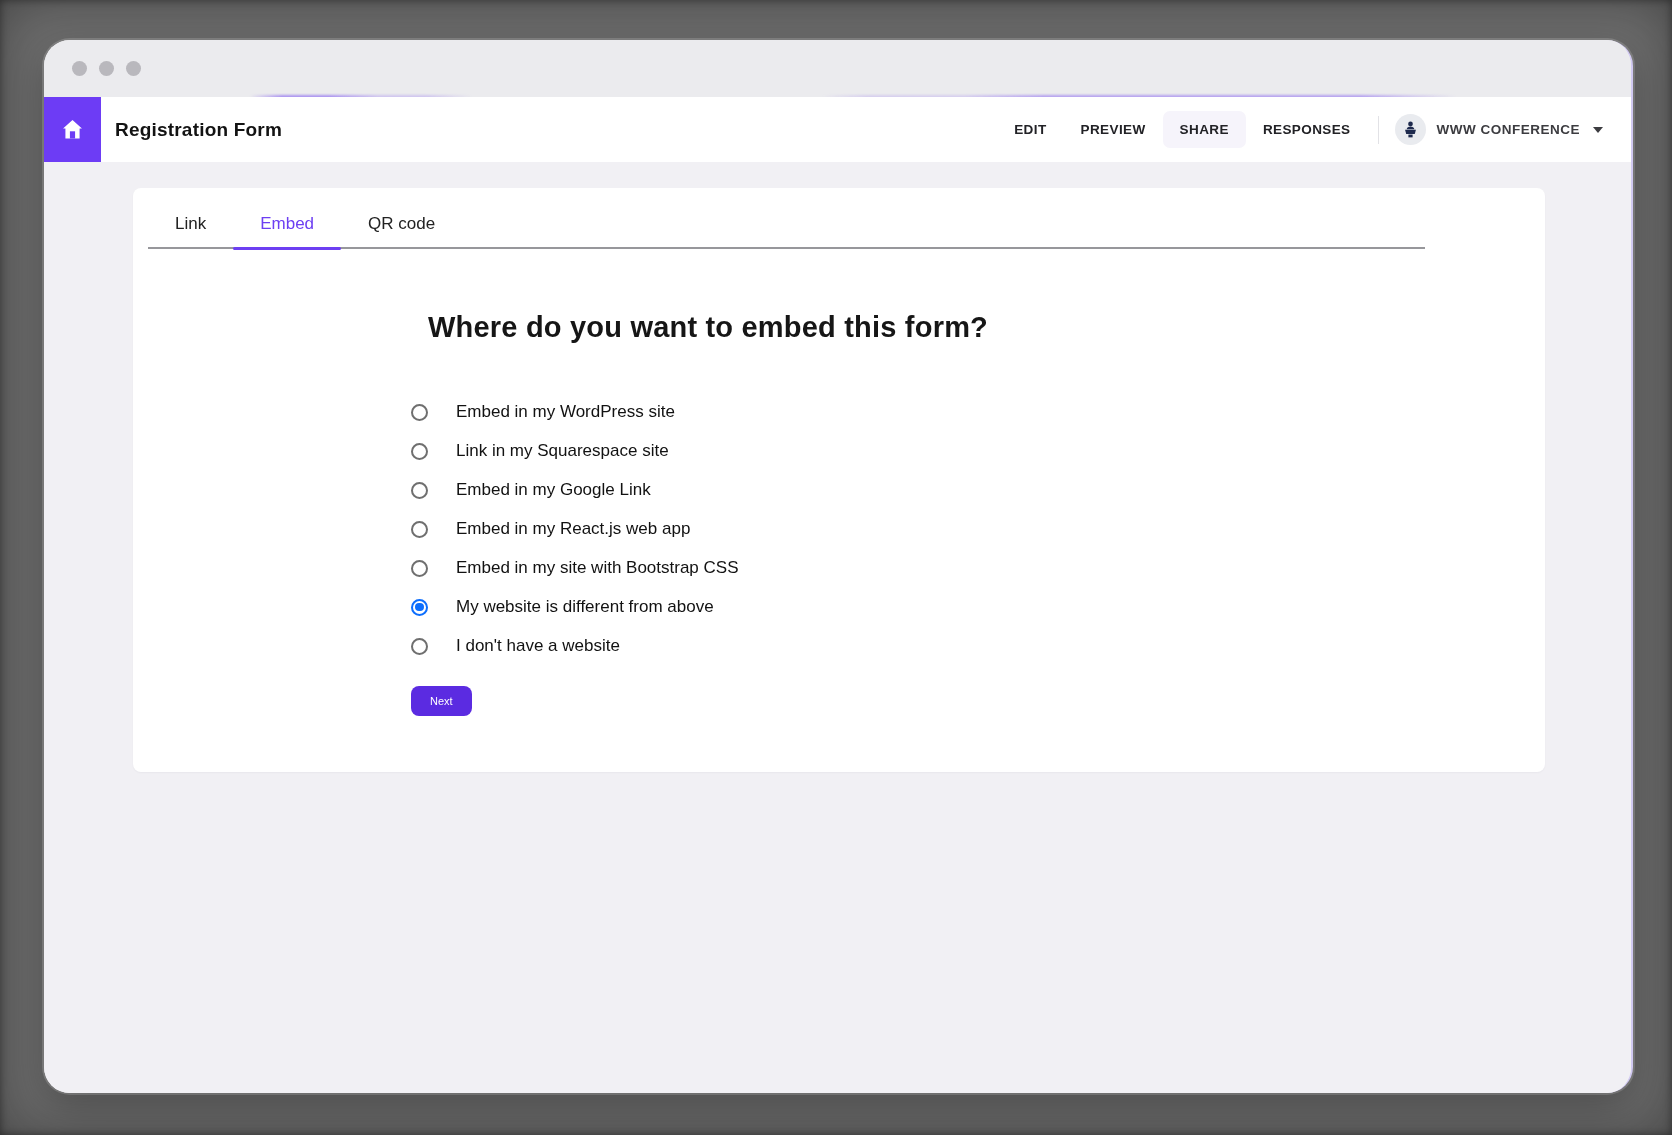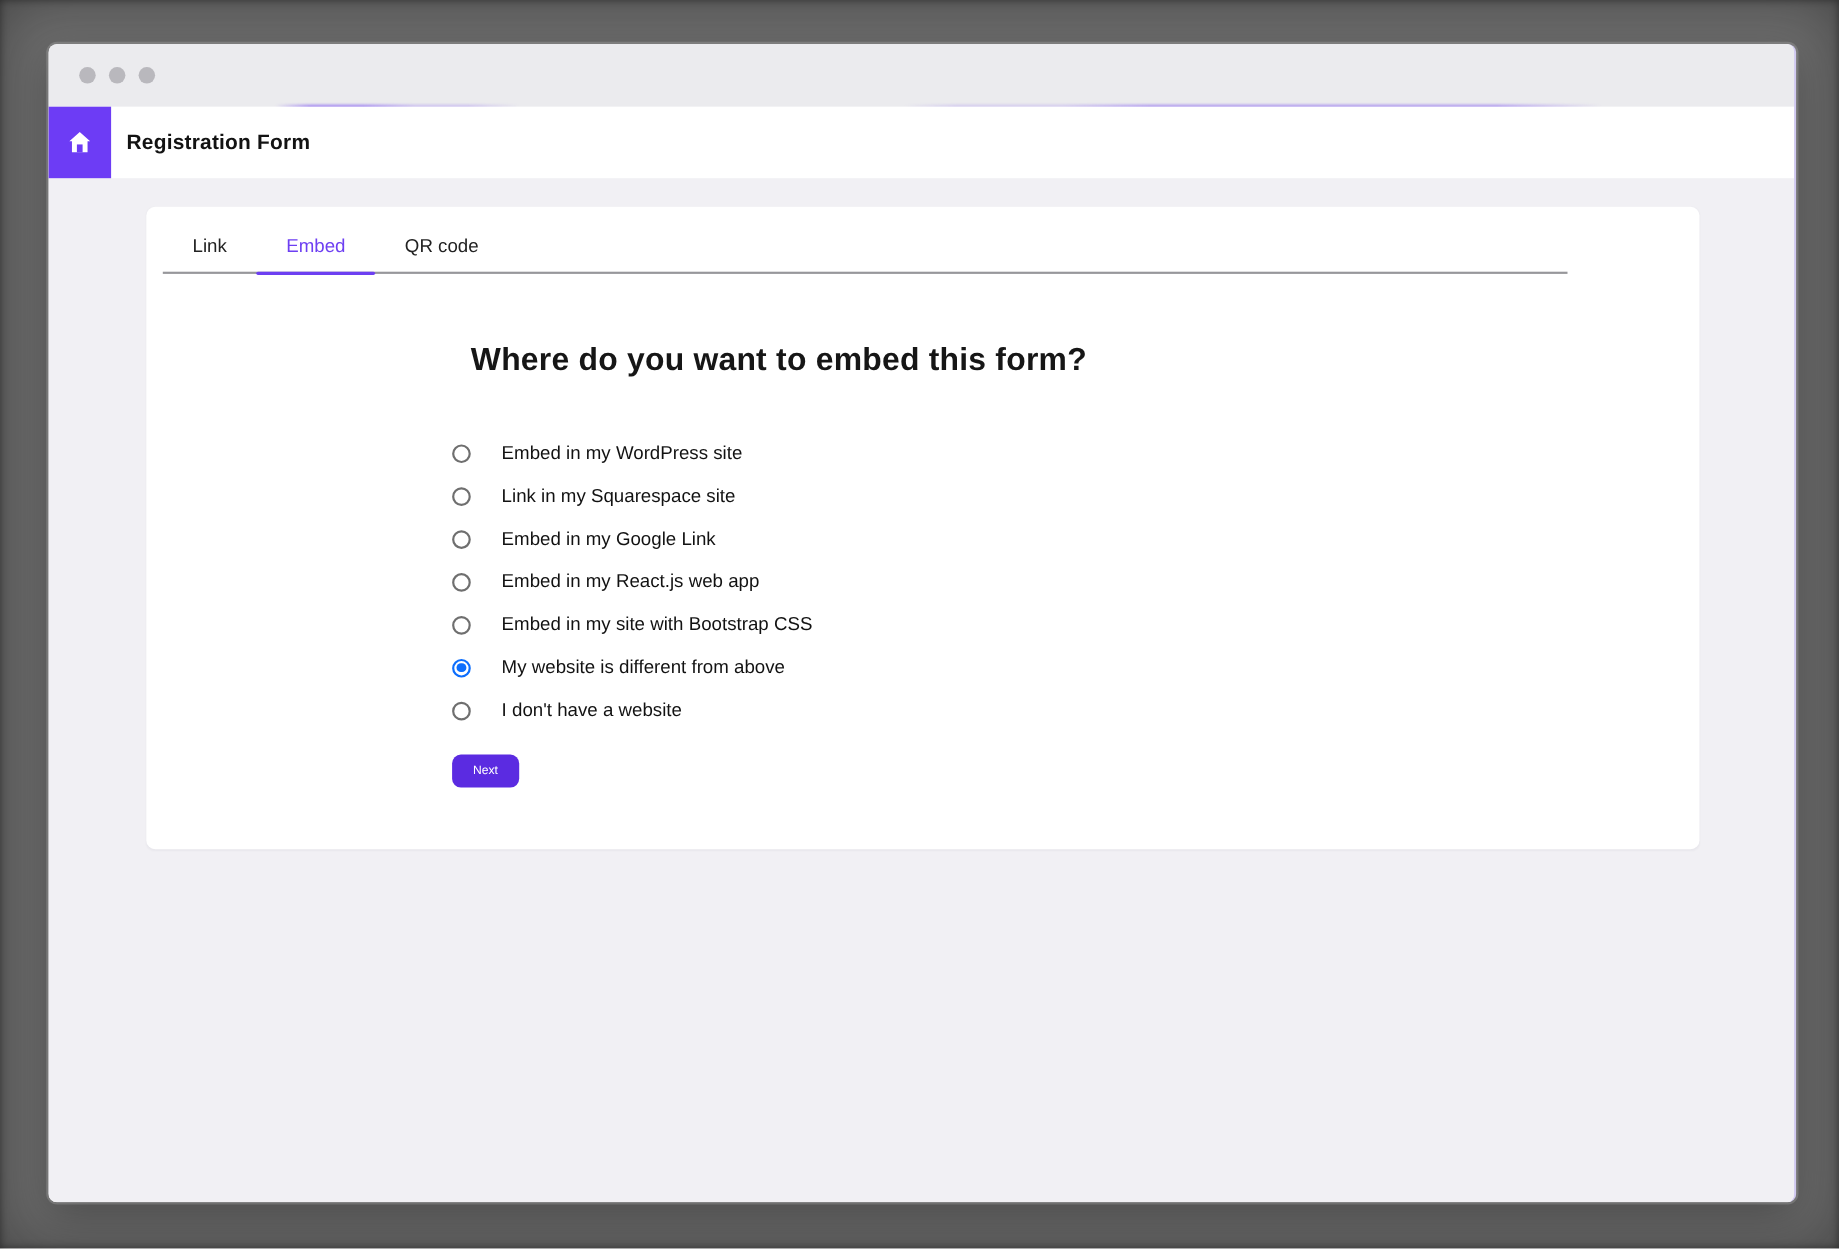--- a/index.html
+++ b/index.html
@@ -6,21 +6,21 @@
   html,body { width:1672px; height:1135px; overflow:hidden; font-family:"Liberation Sans", sans-serif; }
 
   .backdrop {
     position:relative; width:1672px; height:1135px;
     background:#6f6f6f;
     box-shadow: inset 0 0 60px rgba(0,0,0,.38), inset 0 0 8px rgba(0,0,0,.45);
   }
 
   .window {
     position:absolute; left:44px; top:40px; width:1589px; height:1053px;
-    border-radius:8px; background:#f1f0f4; overflow:hidden;
+    border-radius:26px; background:#f1f0f4; overflow:hidden;
     box-shadow: 0 0 0 2px rgba(255,255,255,.16), 0 14px 38px rgba(0,0,0,.28);
     border-right:2px solid rgba(150,130,235,.35);
   }
 
   
   .chrome {
     position:relative; height:57px; background:#ebebee;
     display:flex; align-items:center; padding-left:28px; gap:12px;
   }
   .chrome .dot { width:15px; height:15px; border-radius:50%; background:#b9b8bd; }
@@ -121,20 +121,41 @@
 
     <div class="appbar">
       <div class="home-btn">
         <svg width="27" height="27" viewBox="0 0 24 24">
           <path d="M12 3.6 3.6 11h2.1v9h12.6v-9h2.1z" fill="#ffffff"></path>
           <rect x="9.7" y="13.6" width="4.6" height="6.4" fill="#6d3cf5"></rect>
         </svg>
       </div>
       <div class="app-title">Registration Form</div>
 
+      <div class="nav">
+        <div class="nav-item">EDIT</div>
+        <div class="nav-item">PREVIEW</div>
+        <div class="nav-item active">SHARE</div>
+        <div class="nav-item">RESPONSES</div>
+
+        <div class="nav-divider"></div>
+
+        <div class="workspace">
+          <span class="ws-avatar">
+            <svg width="21" height="21" viewBox="0 0 24 24" fill="#1e2a4d">
+              <circle cx="12" cy="5.6" r="2.7"></circle>
+              <path d="M12 8.6c-2.4 0-4 1.2-4.4 3h8.8c-.4-1.8-2-3-4.4-3z"></path>
+              <path d="M5.8 12.4h12.4l-1.3 4.8H7.1z"></path>
+              <rect x="9.6" y="17.8" width="4.8" height="3.2"></rect>
+            </svg>
+          </span>
+          <span class="ws-name">WWW CONFERENCE</span>
+          <span class="ws-caret"></span>
+        </div>
+      </div>
     </div>
 
     <div class="content">
       <div class="card">
 
         <div class="tabs">
           <div class="tab">Link</div>
           <div class="tab active">Embed</div>
           <div class="tab">QR code</div>
         </div>

